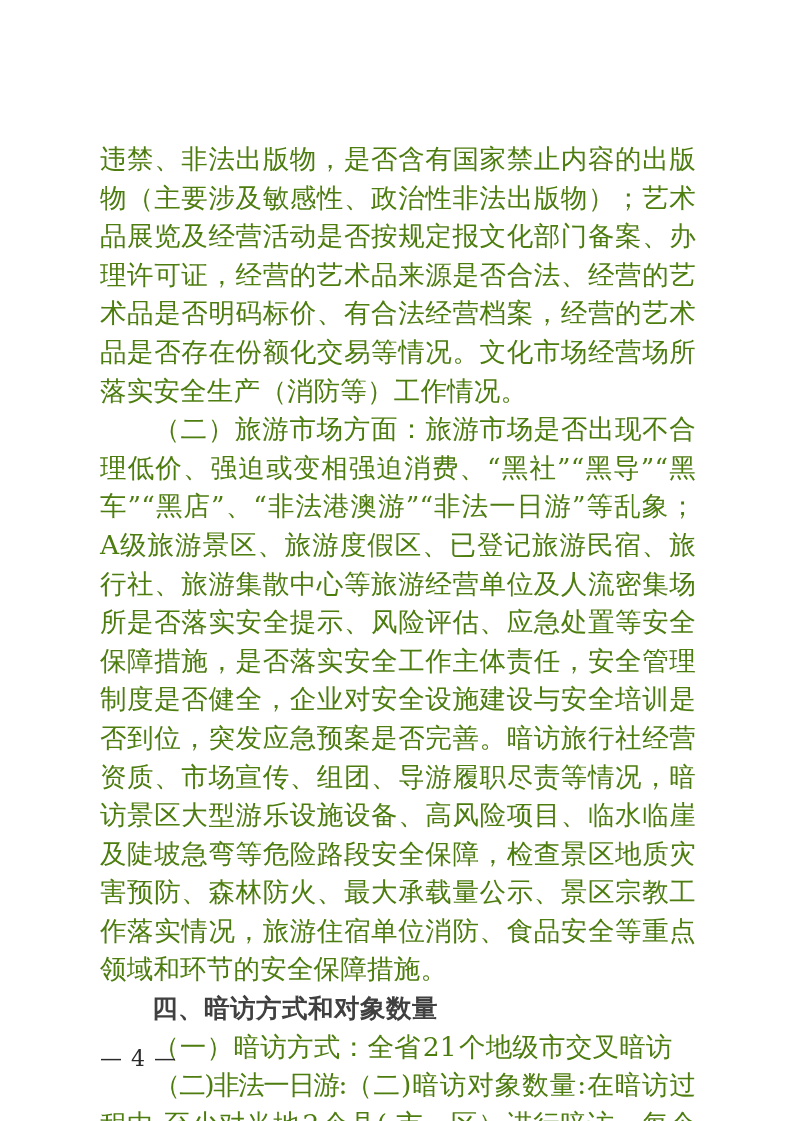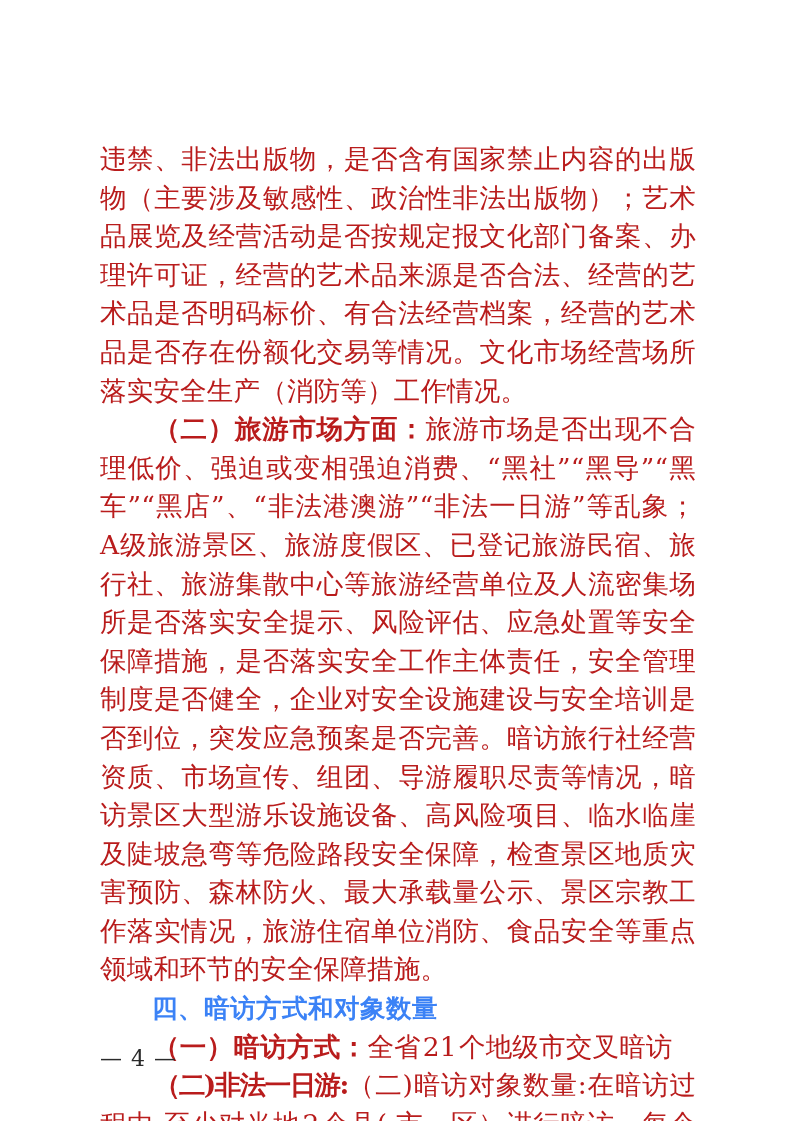--- a/index.html
+++ b/index.html
@@ -34,39 +34,39 @@
   
   .para {
     margin: 0;
     font-size: 26.5px;
     line-height: 38.6px;
     letter-spacing: 0.2px;
     text-align: justify;
     text-justify: inter-character;
     text-align-last: left;
     font-weight: 400;
-    color: #b91c1c;
+    color: #4d7c0f;
   }
 
   
   .heading {
     margin: 0;
     font-family: "DejaVu Sans", "Liberation Sans", sans-serif;
     font-size: 25.5px;
     line-height: 38.6px;
     font-weight: 700;
     letter-spacing: 0.5px;
     padding-left: 52px;
-    color: #3b82f6;
+    color: #404040;
     white-space: nowrap;
   }
 
   
   .sub-label {
-    font-weight: 700;
+    font-weight: 400;
     letter-spacing: 0.3px;
   }
 
   
   .para.single {
     text-align: left;
     white-space: nowrap;
   }
 
   

